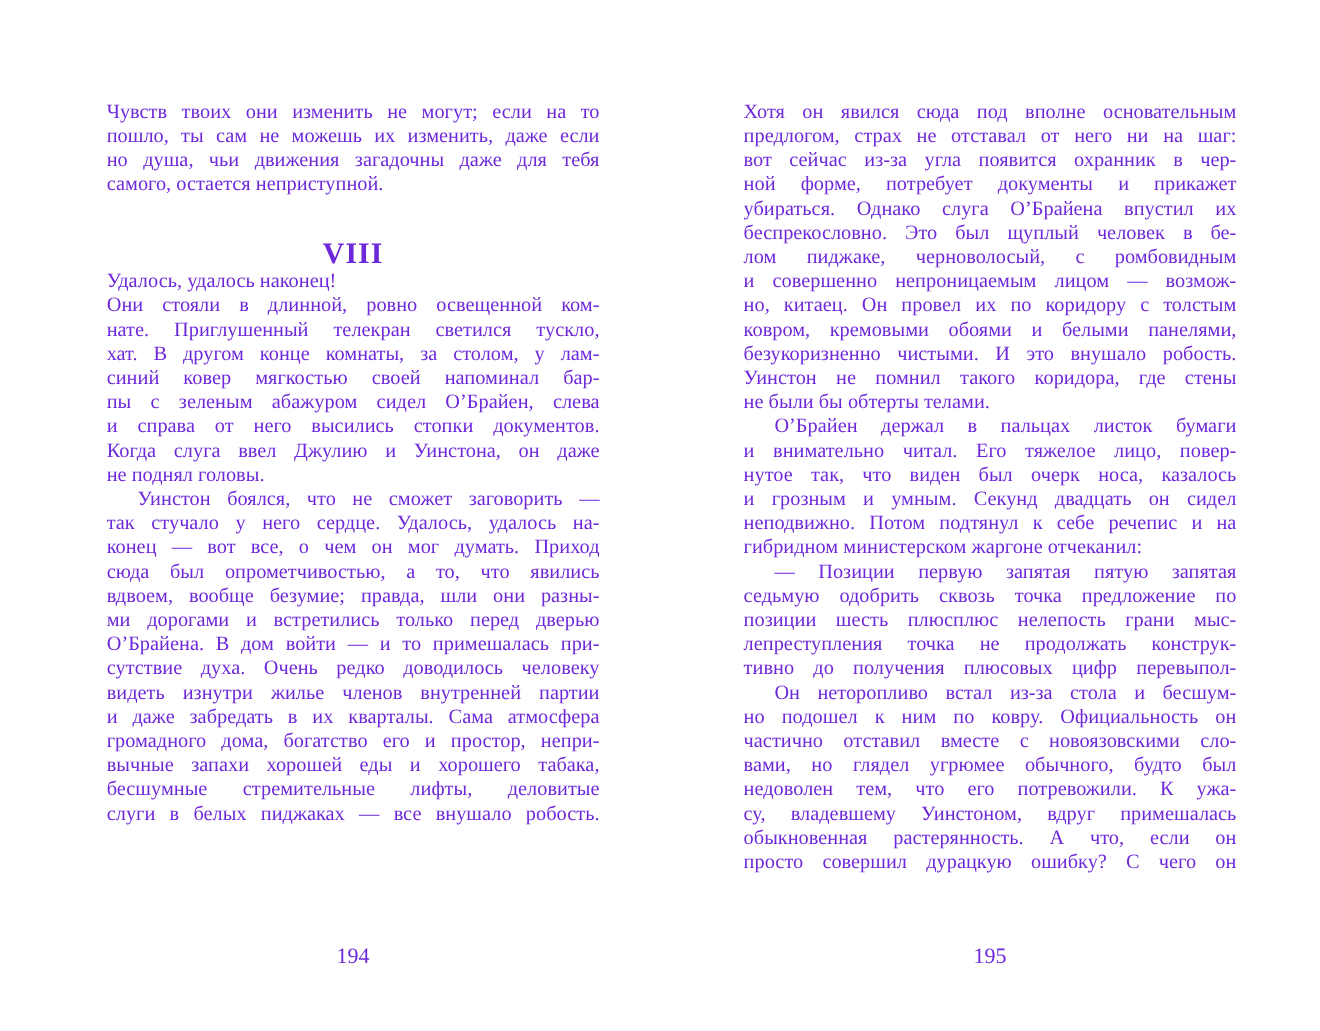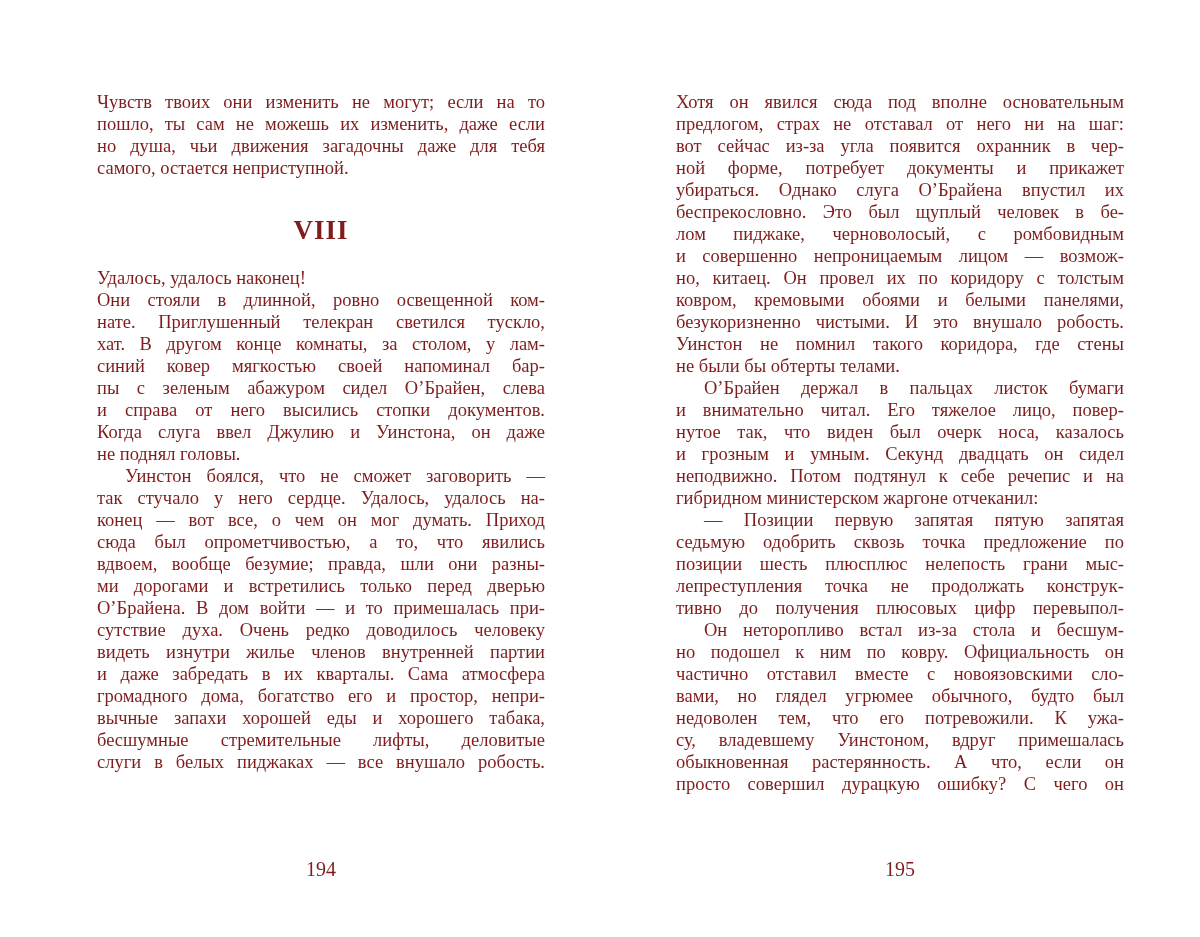--- a/index.html
+++ b/index.html
@@ -6,21 +6,21 @@
     margin: 0;
     padding: 0;
     background: #ffffff;
   }
   .spread {
     position: relative;
     width: 1200px;
     height: 937px;
     background: #ffffff;
     font-family: "Liberation Serif", serif;
-    color: #7f1d1d;
+    color: #6d28d9;
     overflow: hidden;
   }
   .page {
     position: absolute;
     top: 0;
     height: 100%;
   }
   .page.left  { left: 97px;  width: 448px; }
   .page.right { left: 676px; width: 448px; }
   .text-column {
@@ -42,21 +42,20 @@
     text-align-last: left;
   }
   .line.indent { text-indent: 28px; }
   .chapter-heading {
     text-align: center;
     font-weight: bold;
     font-size: 27px;
     line-height: 30px;
     letter-spacing: 1px;
     margin-top: 36px;
-    margin-bottom: 22px;
   }
   .page-number {
     position: absolute;
     top: 858px;
     left: 0;
     width: 100%;
     text-align: center;
     font-size: 20px;
     line-height: 22px;
   }

